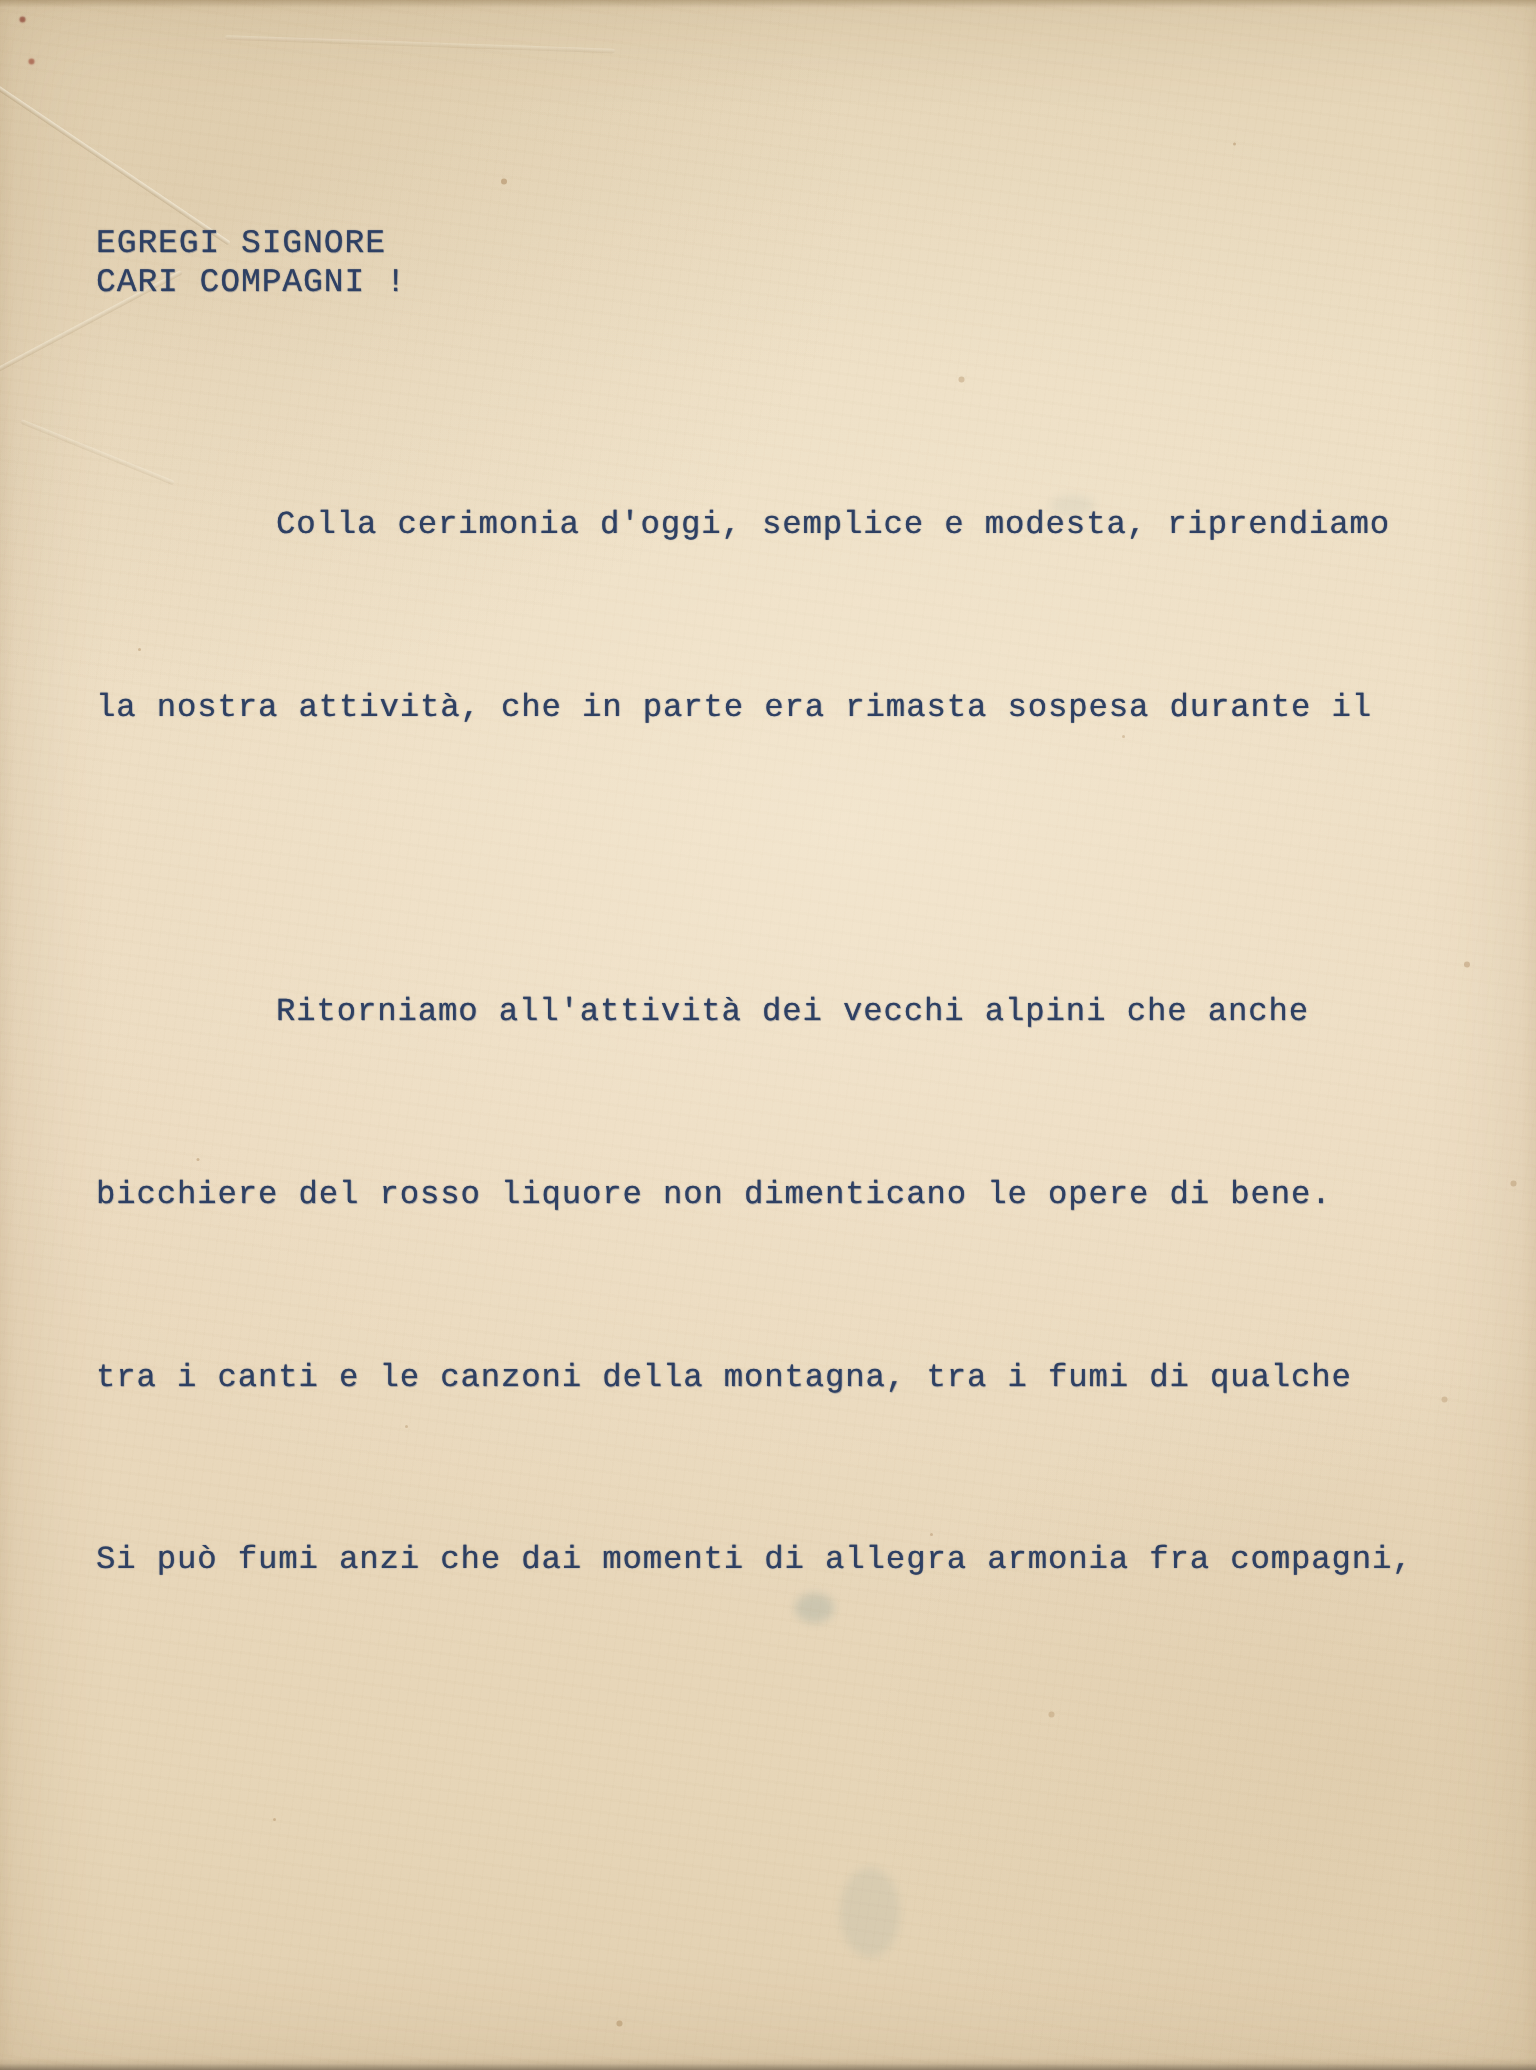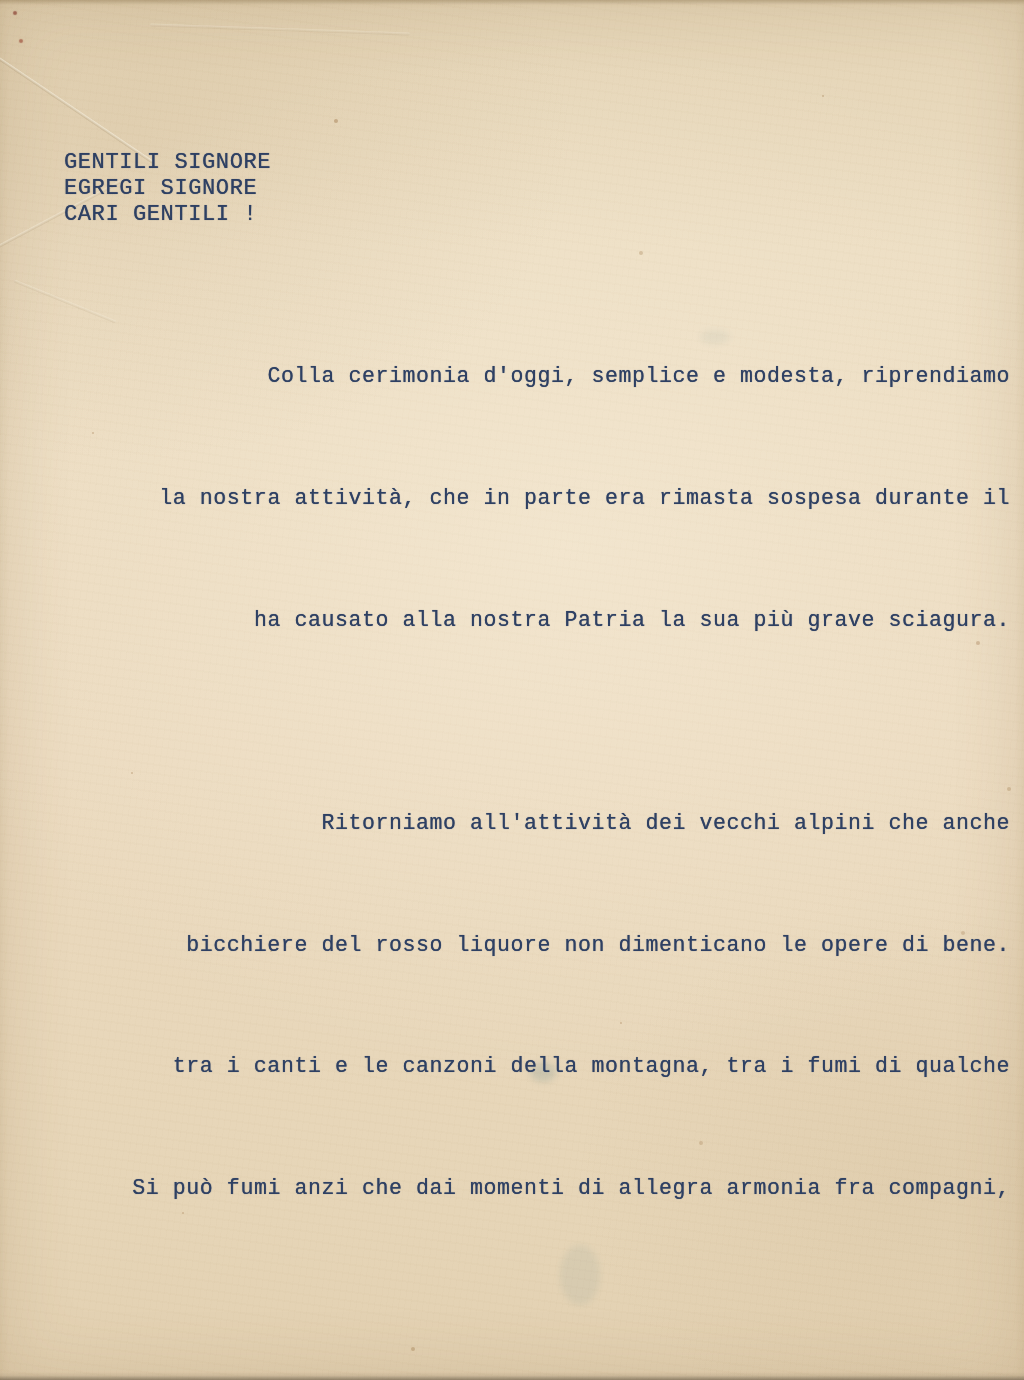--- a/index.html
+++ b/index.html
@@ -74,21 +74,21 @@
   .smudge.s3 { left: 700px; top: 330px; width: 30px; height: 14px; opacity: .4; }
 
   .content {
     position: absolute;
     left: 64px; top: 150px;
     width: 946px;
     color: var(--ink);
     text-shadow: 0 0 0.8px rgba(46,64,99,0.75), 0.4px 0.4px 0 rgba(46,64,99,0.25);
   }
   .salutation { font-size: 22px; line-height: 26px; letter-spacing: 0.6px; }
-  .para { font-size: 21.5px; line-height: 40.6px; letter-spacing: 0.6px; white-space: pre; text-align: right; }
+  .para { font-size: 21.5px; line-height: 40.6px; letter-spacing: 0.6px; white-space: pre; }
   .para.indented .line:first-child { text-indent: 120px; }
   .para-1 { margin-top: 47px; }
   .line { white-space: pre; }
 </style>
 </head>
 <body>
 
 <div class="paper">
   <div class="edge-top"></div>
   <div class="crease c1"></div>
@@ -96,29 +96,27 @@
   <div class="crease c3"></div>
   <div class="crease c4"></div>
   <div class="speckles"></div>
   <div class="smudge s1"></div>
   <div class="smudge s2"></div>
   <div class="smudge s3"></div>
 
   <div class="content">
 
     <div class="salutation">
-      <div class="line">GENTILI SIGNORE</div>
       <div class="line">EGREGI SIGNORE</div>
-      <div class="line">CARI GENTILI !</div>
+      <div class="line">CARI COMPAGNI !</div>
     </div>
 
     <div class="para para-1 indented">
       <div class="line">Colla cerimonia d'oggi, semplice e modesta, riprendiamo</div>
       <div class="line">la nostra attività, che in parte era rimasta sospesa durante il</div>
-      <div class="line">ha causato alla nostra Patria la sua più grave sciagura.</div>
     </div>
 
     <div class="para indented">
       <div class="line">Ritorniamo all'attività dei vecchi alpini che anche</div>
       <div class="line">bicchiere del rosso liquore non dimenticano le opere di bene.</div>
       <div class="line">tra i canti e le canzoni della montagna, tra i fumi di qualche</div>
       <div class="line">Si può fumi anzi che dai momenti di allegra armonia fra compagni,</div>
       
       
       

